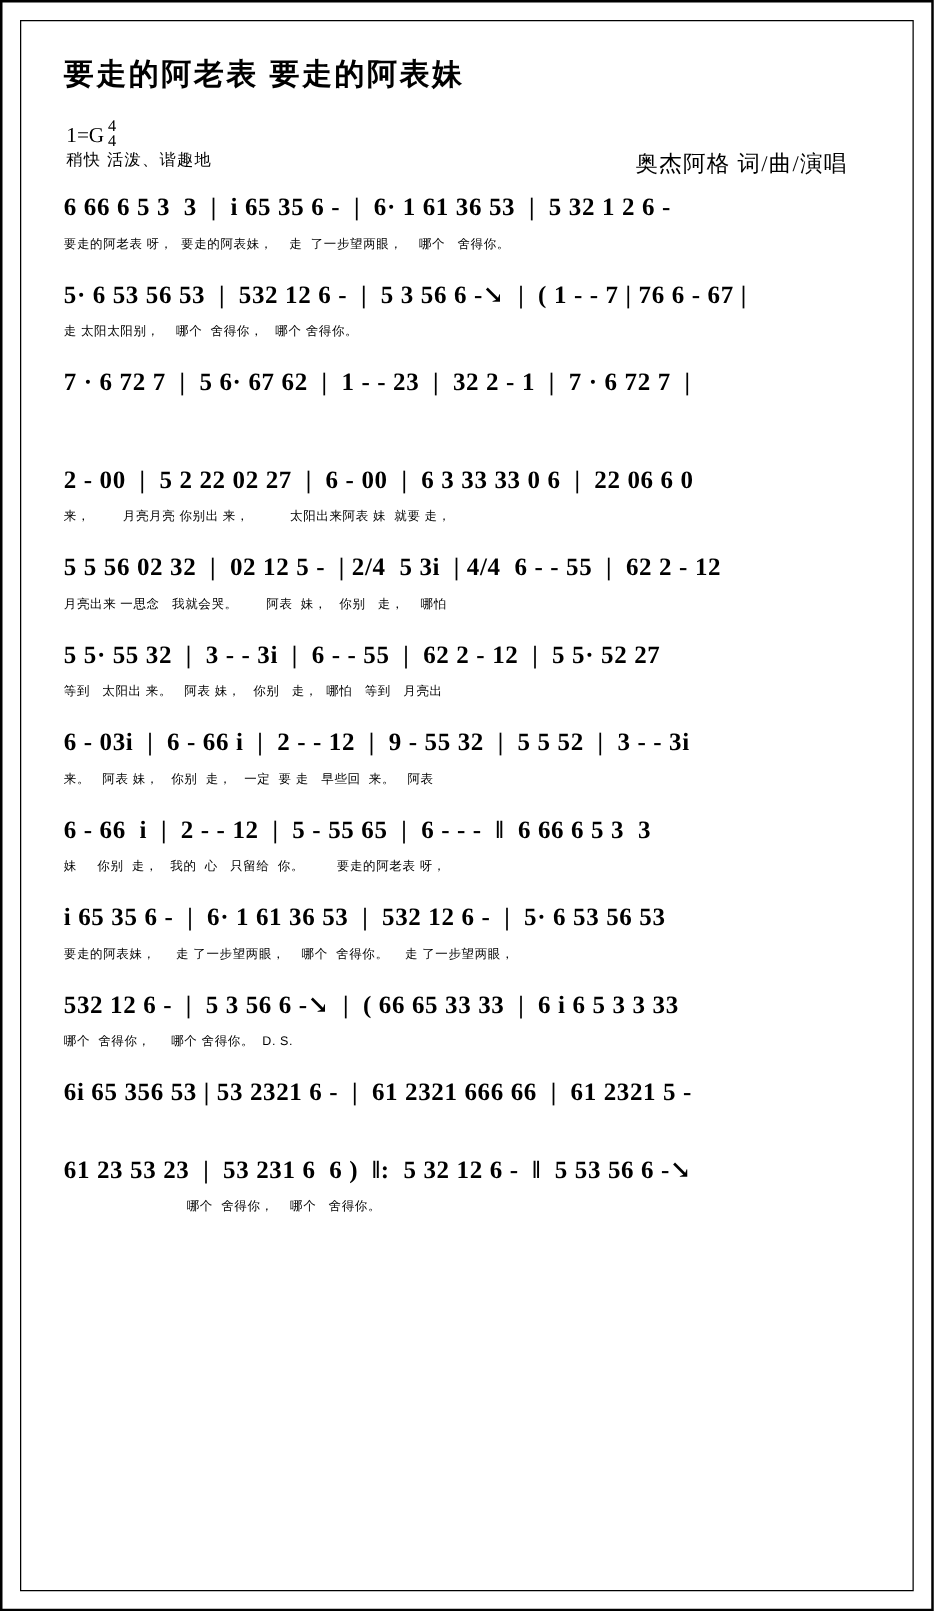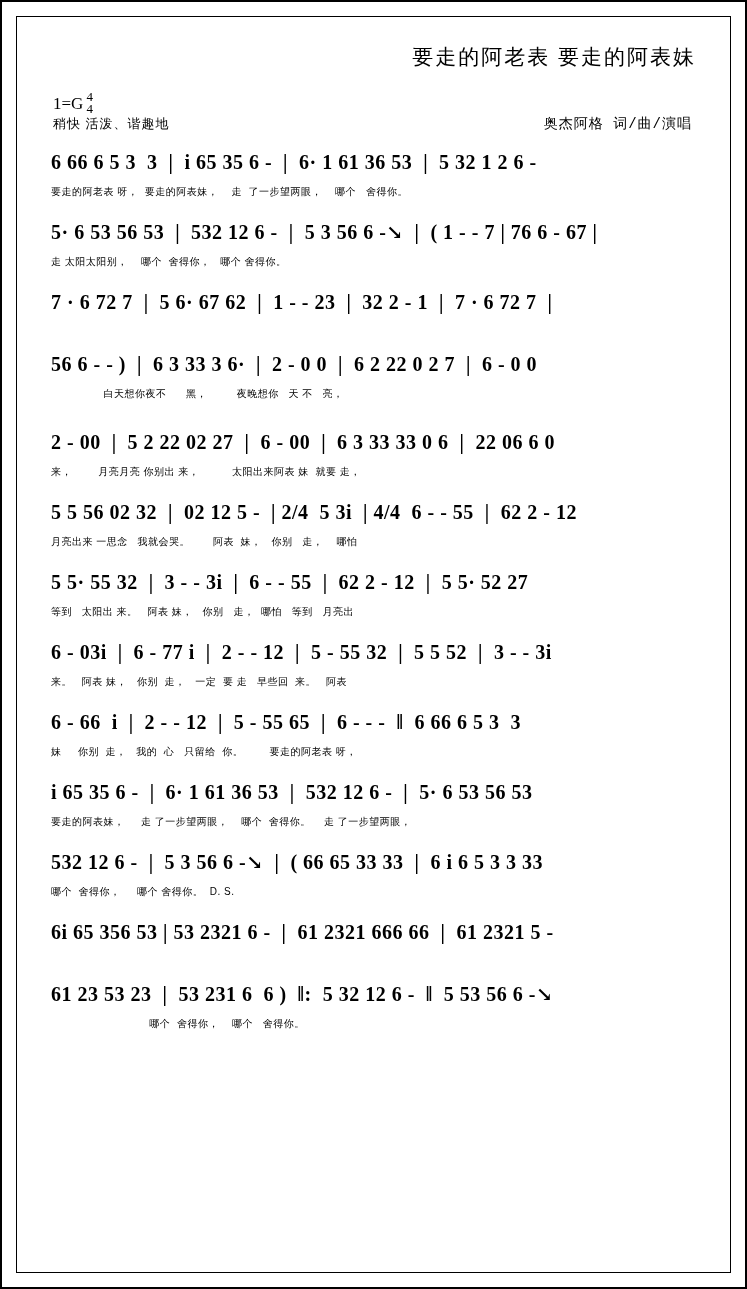--- a/index.html
+++ b/index.html
@@ -14,23 +14,23 @@
     box-sizing:border-box;
   }
   .inner{
     position:absolute;left:14px;top:14px;right:14px;bottom:14px;
     border:1px solid #000;
   }
   .content{
     position:absolute;left:34px;top:22px;right:34px;bottom:10px;
   }
   .title{
-    text-align:right;
-    font-size:21px;
-    font-weight:normal;
+    text-align:left;
+    font-size:24px;
+    font-weight:bold;
     letter-spacing:2px;
     font-family:"Liberation Sans","DejaVu Sans",sans-serif;
     margin:4px 0 2px 0;
   }
   .meta{
     position:relative;
     height:54px;
     margin-top:20px;
   }
   .keysig{
@@ -48,23 +48,23 @@
   }
   .keysig .frac .num{display:block;}
   .keysig .frac .den{display:block;}
   .tempo{
     position:absolute;left:2px;top:24px;
     font-size:13px;
     font-family:"Liberation Sans","DejaVu Sans",sans-serif;
     letter-spacing:1px;
   }
   .credits{
-    position:absolute;right:4px;top:24px;
-    font-size:14px;
-    font-family:Liberation Mono, monospace;
+    position:absolute;right:18px;top:24px;
+    font-size:18px;
+    font-family:Liberation Serif, serif;
     letter-spacing:1px;
   }
   .system{
     margin-bottom:2px;
   }
   .notes{
     font-size:20px;
     font-weight:bold;
     font-family:"Liberation Serif","DejaVu Serif",serif;
     letter-spacing:0.5px;
@@ -111,24 +111,20 @@
         <div class="notes">5· 6 53 56 53  |  532 12 6 -  |  5 3 56 6 -↘  |  ( 1 - - 7 | 76 6 - 67 |</div>
         <div class="lyrics">走 太阳太阳别，    哪个  舍得你，   哪个 舍得你。</div>
       </div>
       <div class="sys-gap"></div>
 
       <div class="system">
         <div class="notes">7 · 6 72 7  |  5 6· 67 62  |  1 - - 23  |  32 2 - 1  |  7 · 6 72 7  |</div>
         <div class="lyrics"></div>
       </div>
 
-      <div class="system">
-        <div class="notes">56 6 - - )  |  6 3 33 3 6·  |  2 - 0 0  |  6 2 22 0 2 7  |  6 - 0 0</div>
-        <div class="lyrics">                白天想你夜不      黑，         夜晚想你   天 不   亮，</div>
-      </div>
       <div class="sys-gap"></div>
 
       <div class="sys-gap"></div>
 
       <div class="system">
         <div class="notes">2 - 00  |  5 2 22 02 27  |  6 - 00  |  6 3 33 33 0 6  |  22 06 6 0</div>
         <div class="lyrics">来，        月亮月亮 你别出 来，          太阳出来阿表 妹  就要 走，</div>
       </div>
       <div class="sys-gap"></div>
 
@@ -138,21 +134,21 @@
       </div>
       <div class="sys-gap"></div>
 
       <div class="system">
         <div class="notes">5 5· 55 32  |  3 - - 3i  |  6 - - 55  |  62 2 - 12  |  5 5· 52 27</div>
         <div class="lyrics">等到   太阳出 来。   阿表 妹，   你别   走，  哪怕   等到   月亮出</div>
       </div>
       <div class="sys-gap"></div>
 
       <div class="system">
-        <div class="notes">6 - 03i  |  6 - 77 i  |  2 - - 12  |  5 - 55 32  |  5 5 52  |  3 - - 3i</div>
+        <div class="notes">6 - 03i  |  6 - 66 i  |  2 - - 12  |  9 - 55 32  |  5 5 52  |  3 - - 3i</div>
         <div class="lyrics">来。   阿表 妹，   你别  走，   一定  要 走   早些回  来。   阿表</div>
       </div>
       <div class="sys-gap"></div>
 
       <div class="system">
         <div class="notes">6 - 66  i  |  2 - - 12  |  5 - 55 65  |  6 - - -  ‖  6 66 6 5 3  3</div>
         <div class="lyrics">妹     你别  走，   我的  心   只留给  你。        要走的阿老表 呀，</div>
       </div>
       <div class="sys-gap"></div>
 

